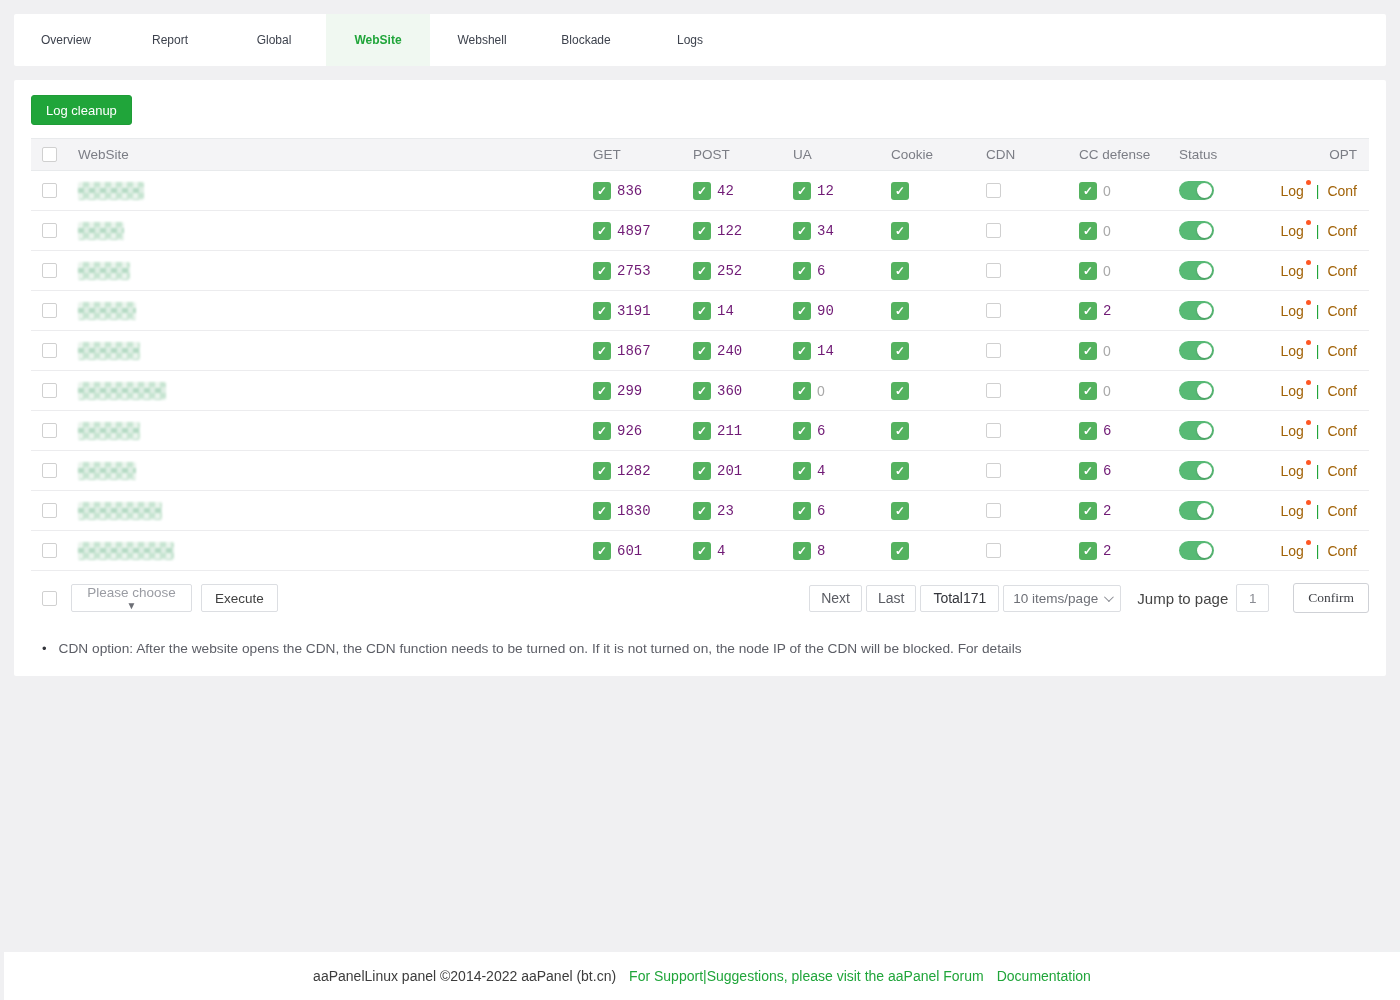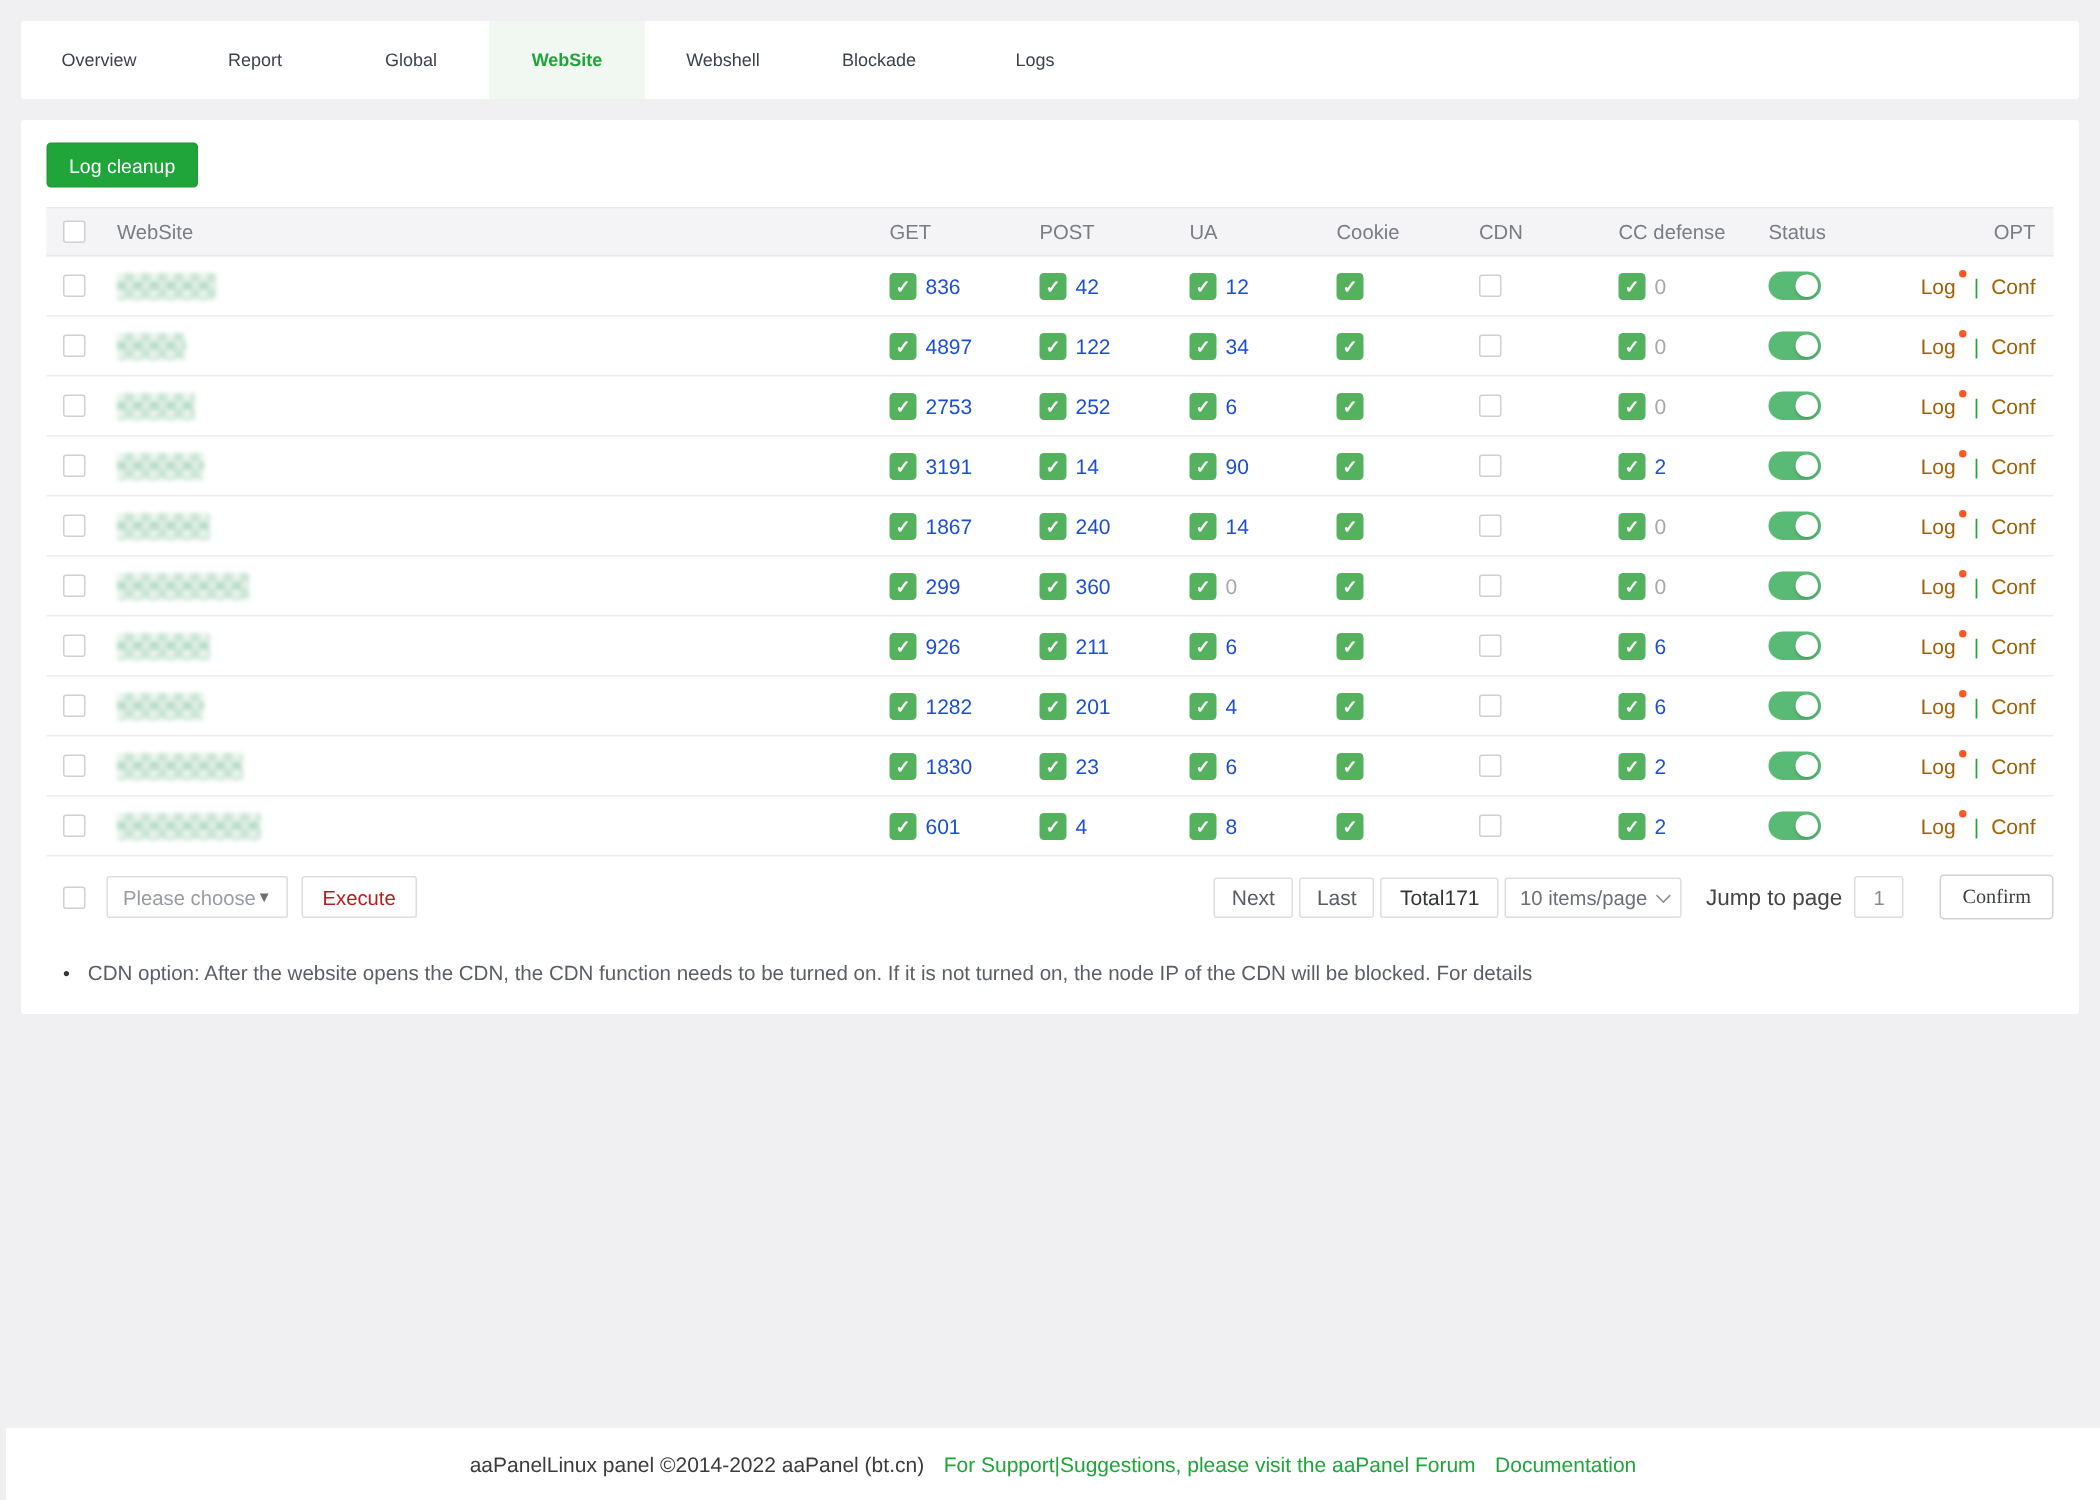--- a/index.html
+++ b/index.html
@@ -91,21 +91,21 @@
     font-size: 12px;
     font-weight: bold;
     display: inline-flex;
     align-items: center;
     justify-content: center;
     margin-right: 6px;
     cursor: pointer;
     flex: none;
   }
   .num { font-size: 14px; }
-  .num-red { color: #1d4ed8; }
+  .num-red { color: #701a75; font-family: Liberation Mono, monospace; }
   .num-zero { color: #a8a8a8; }
 
   .mosaic {
     display: inline-block;
     height: 18px;
     border-radius: 2px;
     background-image: conic-gradient(#c4e3cf 25%, #ddeee3 0 50%, #b2d9c2 0 75%, #e9f4ec 0);
     background-size: 11px 11px;
     filter: blur(1.3px);
     opacity: .95;
@@ -157,30 +157,31 @@
     border: 1px solid #dcdee2;
     border-radius: 2px;
     display: flex;
     align-items: center;
     justify-content: space-between;
     padding: 0 10px;
     color: #9a9ca3;
     font-size: 13.5px;
     cursor: pointer;
     background: #fff;
+    flex-direction: column;
   }
   .fake-select .tri { font-size: 10px; color: #6d6f76; }
   .btn-plain {
     margin-left: 9px;
     height: 28px;
     padding: 0 13px;
     background: #fff;
     border: 1px solid #dcdee2;
     border-radius: 2px;
-    color: #b91c1c;
+    color: #404040;
     font-size: 13.5px;
     cursor: pointer;
     font-family: "Liberation Sans", sans-serif;
   }
 
   .pager { margin-left: auto; display: flex; align-items: center; }
   .pagebtn {
     min-width: 27px; height: 27px;
     margin: 0 2px;
     border: 1px solid #dcdee2;

